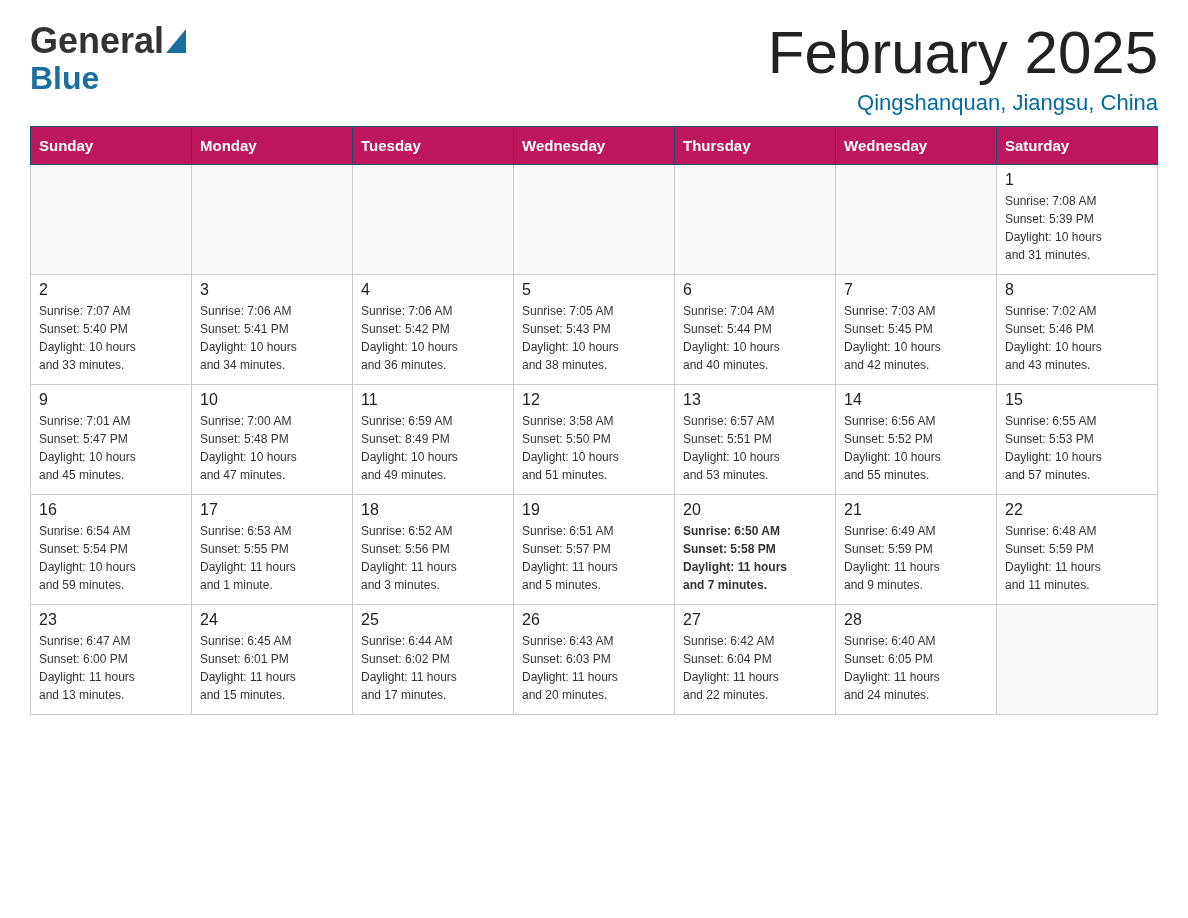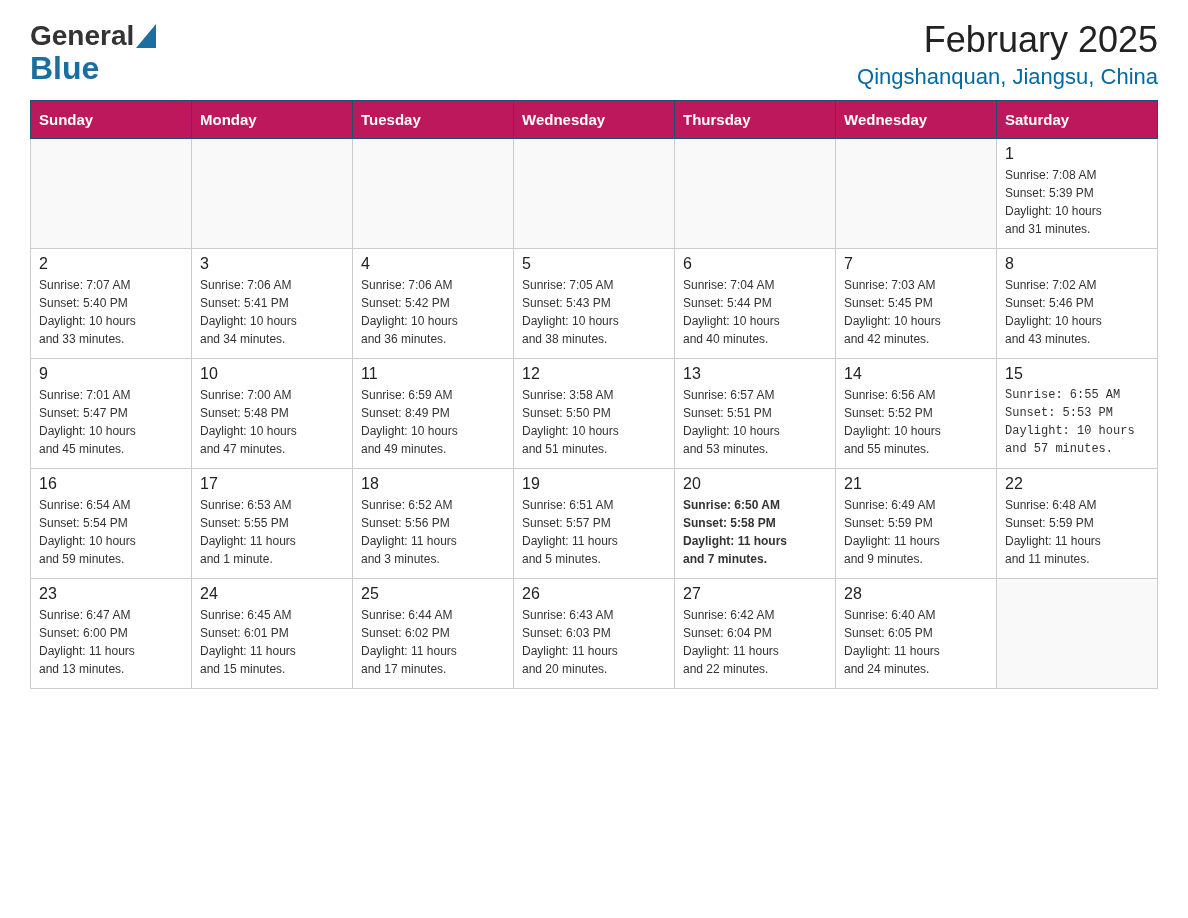--- a/index.html
+++ b/index.html
@@ -10,35 +10,35 @@
       min-height: 918px;
       padding: 20px 30px;
     }
     .header {
       display: flex;
       justify-content: space-between;
       align-items: flex-start;
       margin-bottom: 10px;
     }
     .logo-text-general {
-      font-size: 28px;
+      font-size: 36px;
       font-weight: bold;
       color: #333;
     }
     .logo-blue {
       font-size: 32px;
       font-weight: bold;
       color: #1a6fa0;
       margin-top: 2px;
     }
     .title-block {
       text-align: right;
     }
     .month-title {
-      font-size: 36px;
+      font-size: 60px;
       font-weight: normal;
       color: #222;
       line-height: 1.1;
     }
     .location {
       font-size: 22px;
       color: #0369a1;
       margin-top: 4px;
     }
     .calendar {
@@ -235,21 +235,21 @@
         </td>
         <td>
           <span class="day-number">14</span>
           <div class="day-info" style="white-space: pre-line;">Sunrise: 6:56 AM
 Sunset: 5:52 PM
 Daylight: 10 hours
 and 55 minutes.</div>
         </td>
         <td>
           <span class="day-number">15</span>
-          <div class="day-info" style="white-space: pre-line; font-family: Liberation Mono, monospace;">Sunrise: 6:55 AM
+          <div class="day-info" style="white-space: pre-line;">Sunrise: 6:55 AM
 Sunset: 5:53 PM
 Daylight: 10 hours
 and 57 minutes.</div>
         </td>
       </tr>
       <tr>
         <td>
           <span class="day-number">16</span>
           <div class="day-info" style="white-space: pre-line;">Sunrise: 6:54 AM
 Sunset: 5:54 PM

